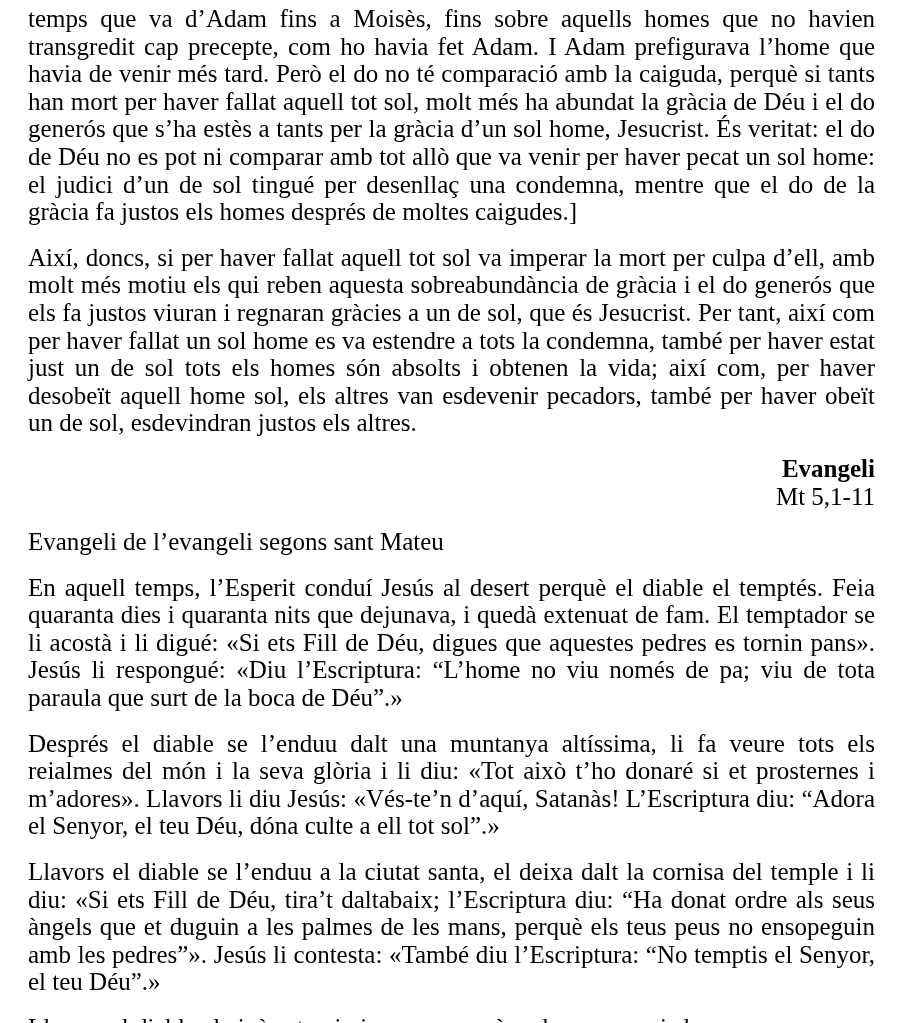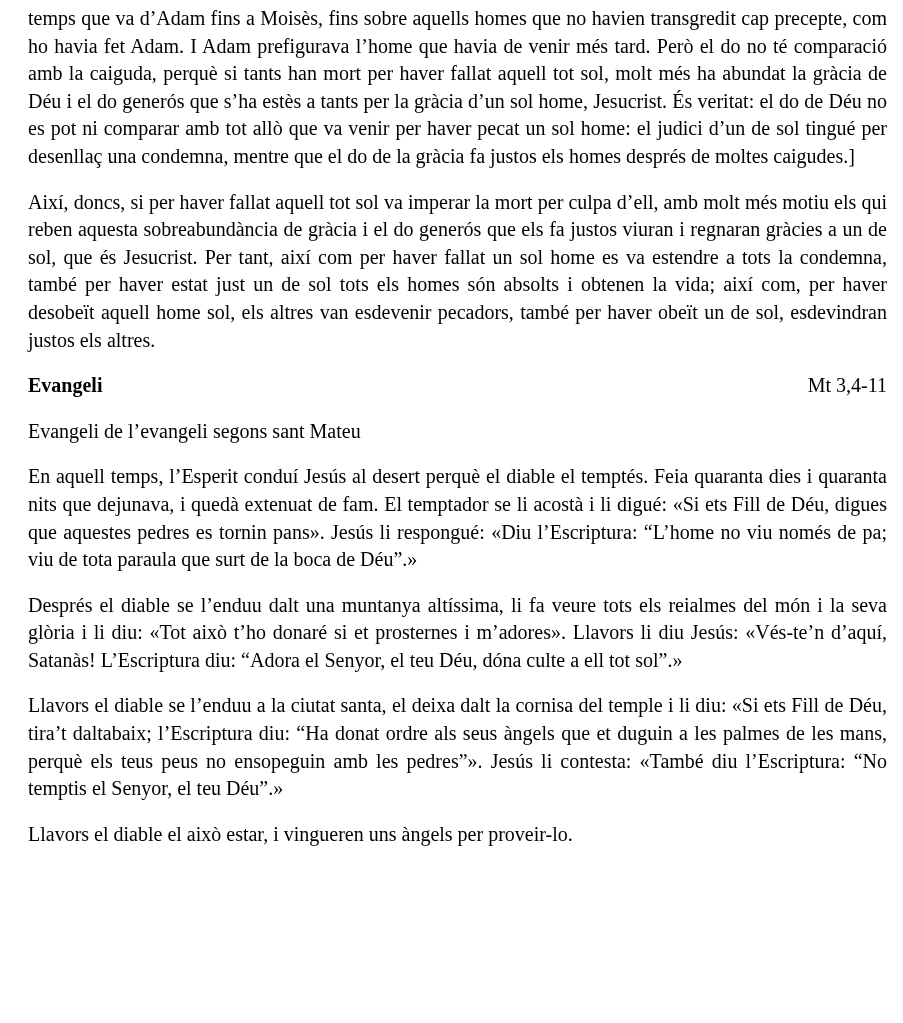--- a/index.html
+++ b/index.html
@@ -11,55 +11,56 @@
     width: 903px;
     height: 1023px;
     overflow: hidden;
     color: #000000;
     font-family: "Liberation Serif", serif;
   }
   .page {
     box-sizing: border-box;
     width: 903px;
     height: 1023px;
-    padding: 5px 16px 0 28px;
-    font-size: 20px;
+    padding: 5px 28px 0 28px;
+    font-size: 25px;
     line-height: 27.6px;
   }
   .para {
     margin: 0 0 18px 0;
   }
   .justified {
     text-align: justify;
   }
   .heading-row {
     display: flex;
     justify-content: space-between;
-    align-items: center;
+    align-items: flex-end;
     margin: 16px 0 18px 0;
+    flex-direction: column;
   }
   .heading-label {
     font-weight: bold;
   }
   .heading-ref {
     font-weight: normal;
   }
 </style>
 </head>
 <body>
 
 <div class="page">
 
   <p class="para justified">temps que va d’Adam fins a Moisès, fins sobre aquells homes que no havien transgredit cap precepte, com ho havia fet Adam. I Adam prefigurava l’home que havia de venir més tard. Però el do no té comparació amb la caiguda, perquè si tants han mort per haver fallat aquell tot sol, molt més ha abundat la gràcia de Déu i el do generós que s’ha estès a tants per la gràcia d’un sol home, Jesucrist. És veritat: el do de Déu no es pot ni comparar amb tot allò que va venir per haver pecat un sol home: el judici d’un de sol tingué per desenllaç una condemna, mentre que el do de la gràcia fa justos els homes després de moltes caigudes.]</p>
 
   <p class="para justified">Així, doncs, si per haver fallat aquell tot sol va imperar la mort per culpa d’ell, amb molt més motiu els qui reben aquesta sobreabundància de gràcia i el do generós que els fa justos viuran i regnaran gràcies a un de sol, que és Jesucrist. Per tant, així com per haver fallat un sol home es va estendre a tots la condemna, també per haver estat just un de sol tots els homes són absolts i obtenen la vida; així com, per haver desobeït aquell home sol, els altres van esdevenir pecadors, també per haver obeït un de sol, esdevindran justos els altres.</p>
 
   <div class="heading-row">
     <span class="heading-label">Evangeli</span>
-    <span class="heading-ref">Mt 3,4-11</span>
+    <span class="heading-ref">Mt 5,1-11</span>
   </div>
 
   <p class="para">Evangeli de l’evangeli segons sant Mateu</p>
 
   <p class="para justified">En aquell temps, l’Esperit conduí Jesús al desert perquè el diable el temptés. Feia quaranta dies i quaranta nits que dejunava, i quedà extenuat de fam. El temptador se li acostà i li digué: «Si ets Fill de Déu, digues que aquestes pedres es tornin pans». Jesús li respongué: «Diu l’Escriptura: “L’home no viu només de pa; viu de tota paraula que surt de la boca de Déu”.»</p>
 
   <p class="para justified">Després el diable se l’enduu dalt una muntanya altíssima, li fa veure tots els reialmes del món i la seva glòria i li diu: «Tot això t’ho donaré si et prosternes i m’adores». Llavors li diu Jesús: «Vés-te’n d’aquí, Satanàs! L’Escriptura diu: “Adora el Senyor, el teu Déu, dóna culte a ell tot sol”.»</p>
 
   <p class="para justified">Llavors el diable se l’enduu a la ciutat santa, el deixa dalt la cornisa del temple i li diu: «Si ets Fill de Déu, tira’t daltabaix; l’Escriptura diu: “Ha donat ordre als seus àngels que et duguin a les palmes de les mans, perquè els teus peus no ensopeguin amb les pedres”». Jesús li contesta: «També diu l’Escriptura: “No temptis el Senyor, el teu Déu”.»</p>
 

